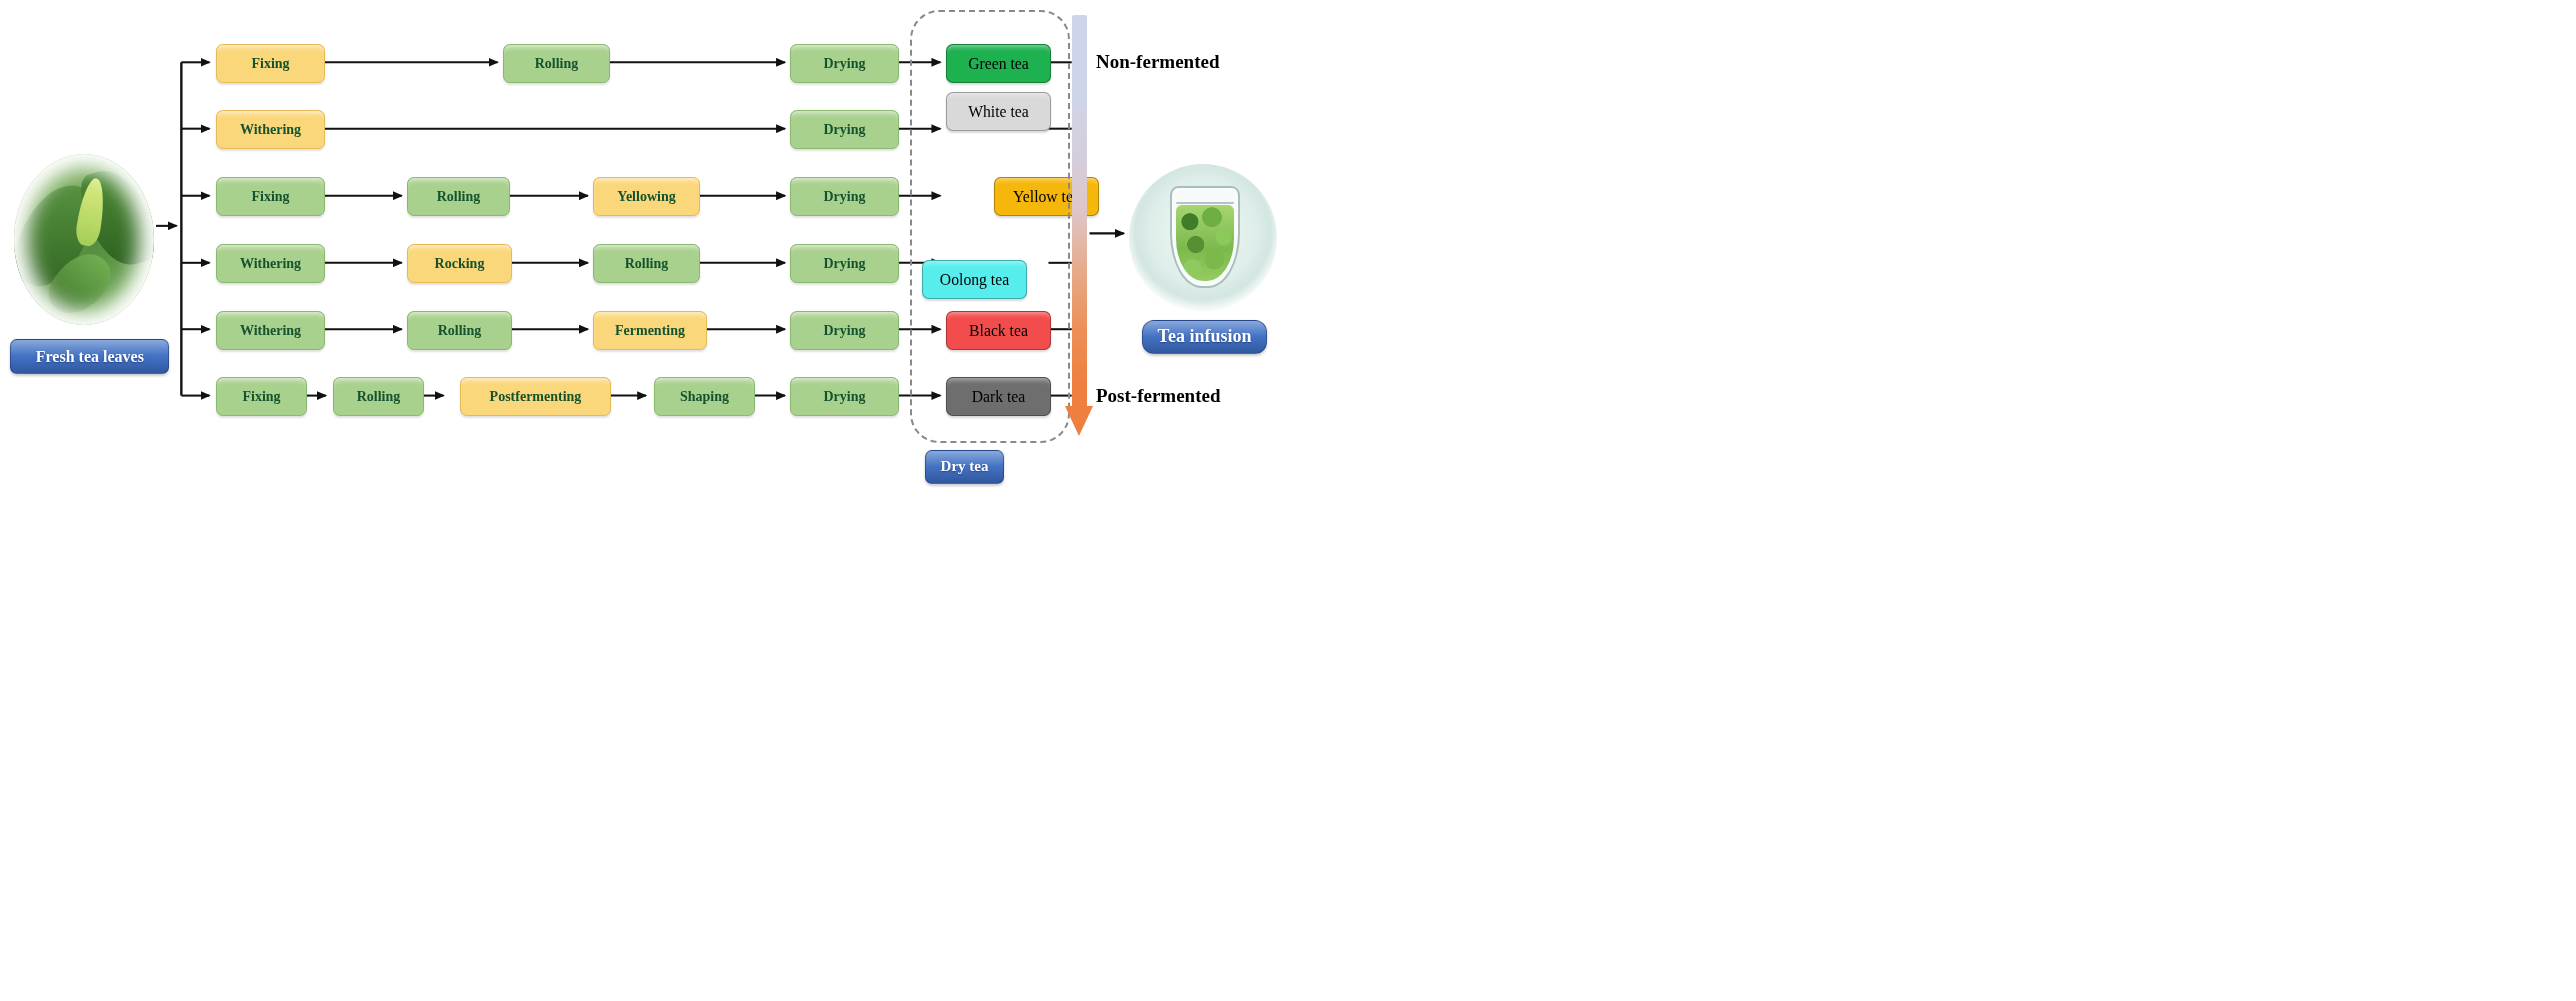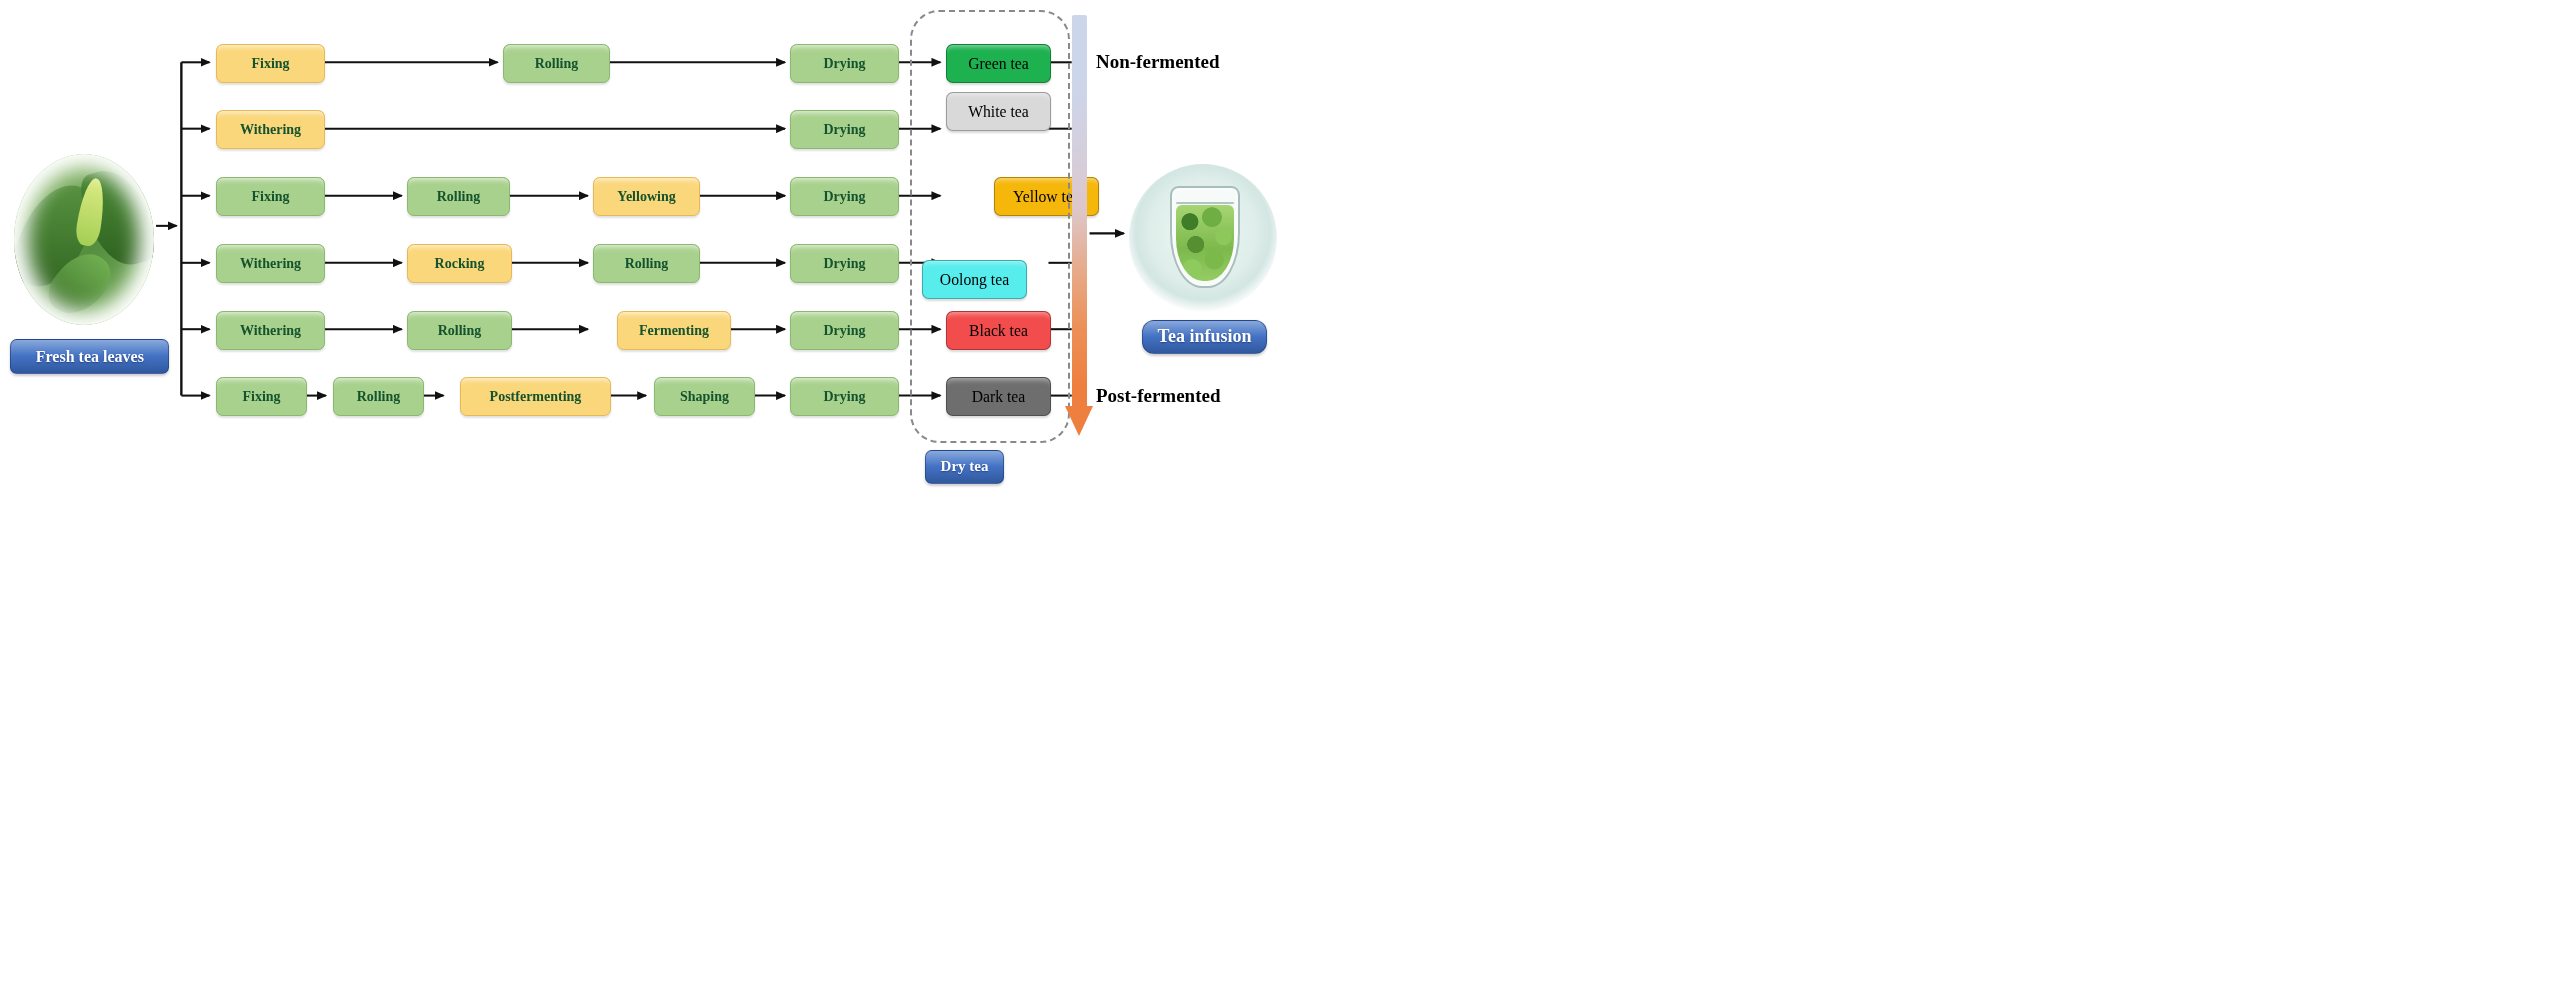--- a/index.html
+++ b/index.html
@@ -203,21 +203,21 @@
   <div class="tbox" style="left:994px;top:177px;background:var(--tea-yellow);">Yellow tea</div>
 
   <div class="pbox g" style="left:216px;top:244px;width:107px;">Withering</div>
   <div class="pbox hl" style="left:407px;top:244px;width:103px;">Rocking</div>
   <div class="pbox g" style="left:593px;top:244px;width:105px;">Rolling</div>
   <div class="pbox g" style="left:790px;top:244px;width:107px;">Drying</div>
   <div class="tbox" style="left:922px;top:244px;background:var(--tea-oolong);margin-top:16px;">Oolong tea</div>
 
   <div class="pbox g" style="left:216px;top:311px;width:107px;">Withering</div>
   <div class="pbox g" style="left:407px;top:311px;width:103px;">Rolling</div>
-  <div class="pbox hl" style="left:593px;top:311px;width:112px;margin-left:24px;">Fermenting</div>
+  <div class="pbox hl" style="left:593px;top:311px;width:112px;">Fermenting</div>
   <div class="pbox g" style="left:790px;top:311px;width:107px;">Drying</div>
   <div class="tbox" style="left:946px;top:311px;background:var(--tea-black);">Black tea</div>
 
   <div class="pbox g" style="left:216px;top:377px;width:89px;">Fixing</div>
   <div class="pbox g" style="left:333px;top:377px;width:89px;">Rolling</div>
   <div class="pbox hl" style="left:460px;top:377px;width:149px;">Postfermenting</div>
   <div class="pbox g" style="left:654px;top:377px;width:99px;">Shaping</div>
   <div class="pbox g" style="left:790px;top:377px;width:107px;">Drying</div>
   <div class="tbox" style="left:946px;top:377px;background:var(--tea-dark);">Dark tea</div>
 

